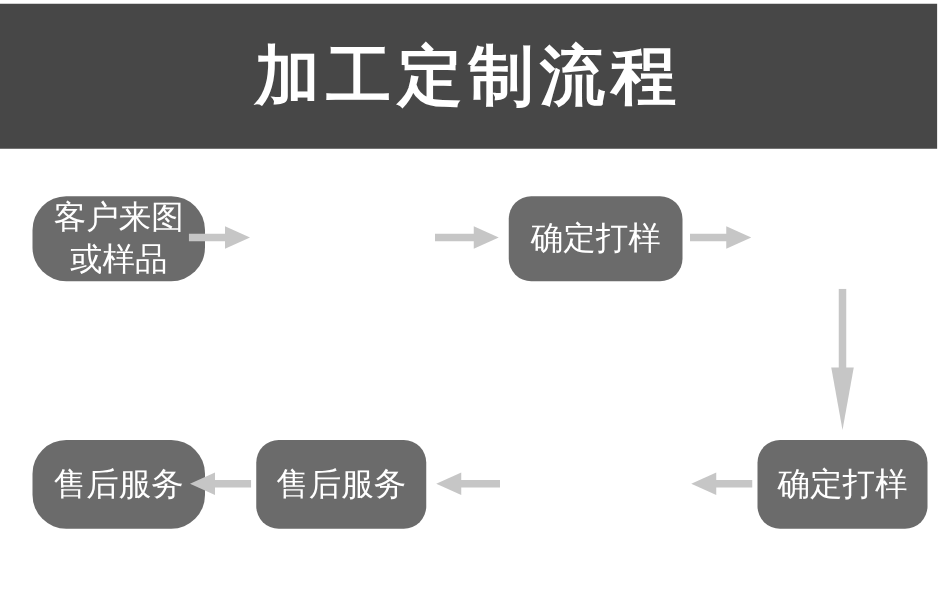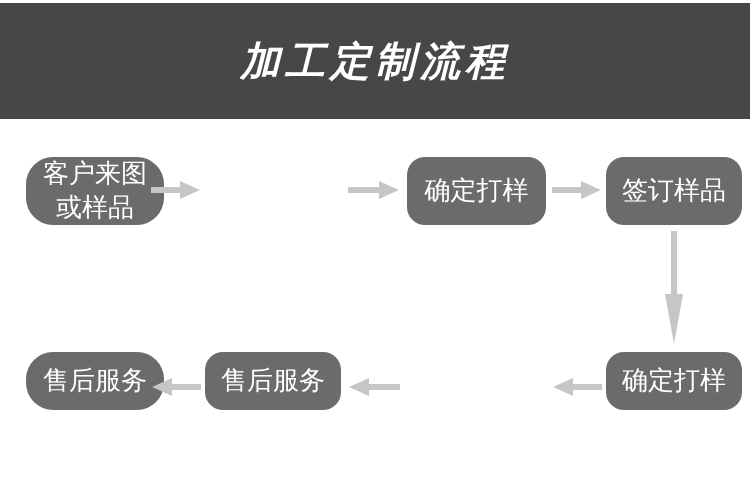--- a/index.html
+++ b/index.html
@@ -27,43 +27,42 @@
     top: 3px;
     width: 750px;
     height: 116px;
     background: var(--banner-bg);
     display: flex;
     align-items: center;
     justify-content: center;
   }
   .banner h1 {
     color: var(--text-color);
-    font-size: 40px;
+    font-size: 52px;
     font-weight: bold;
     letter-spacing: 5px;
     line-height: 1;
-    font-style: italic;
   }
 
   .node {
     position: absolute;
     background: var(--box-bg);
     border-radius: 18px;
     color: var(--text-color);
     display: flex;
     align-items: center;
     justify-content: center;
     text-align: center;
     font-size: 26px;
     font-weight: 400;
     line-height: 1.3;
     white-space: pre-line;
   }
   .row-top    { top: 157px; height: 68px; }
-  .row-bottom { top: 352px; height: 58px; }
+  .row-bottom { top: 352px; height: 71px; }
 
   .col-1 { left: 26px;  width: 138px; border-radius: 27px; }
   .col-2 { left: 205px; width: 136px; }
   .col-3 { left: 407px; width: 139px; }
   .col-4 { left: 606px; width: 136px; }
 
   .arrow { position: absolute; display: block; }
   .arrow polygon, .arrow rect { fill: var(--arrow-color); }
 
   .arrow-h-top    { top: 180px; }
@@ -97,21 +96,20 @@
     <polygon points="31,1 31,19 51,10"></polygon>
   </svg>
 
   <div class="node row-top col-3">确定打样</div>
 
   <svg class="arrow arrow-h-top gap-3" width="50" height="20" viewBox="0 0 50 20">
     <rect x="0" y="7" width="30" height="6"></rect>
     <polygon points="29,1 29,19 49,10"></polygon>
   </svg>
 
-  <div class="node row-top col-4">签订样品</div>
 
   <svg class="arrow arrow-down" width="20" height="114" viewBox="0 0 20 114">
     <rect x="7" y="0" width="6" height="64"></rect>
     <polygon points="1,63 19,63 10,113"></polygon>
   </svg>
 
   <div class="node row-bottom col-1">售后服务</div>
 
   <svg class="arrow arrow-h-bottom gap-1" width="50" height="20" viewBox="0 0 50 20">
     <rect x="20" y="7" width="30" height="6"></rect>

